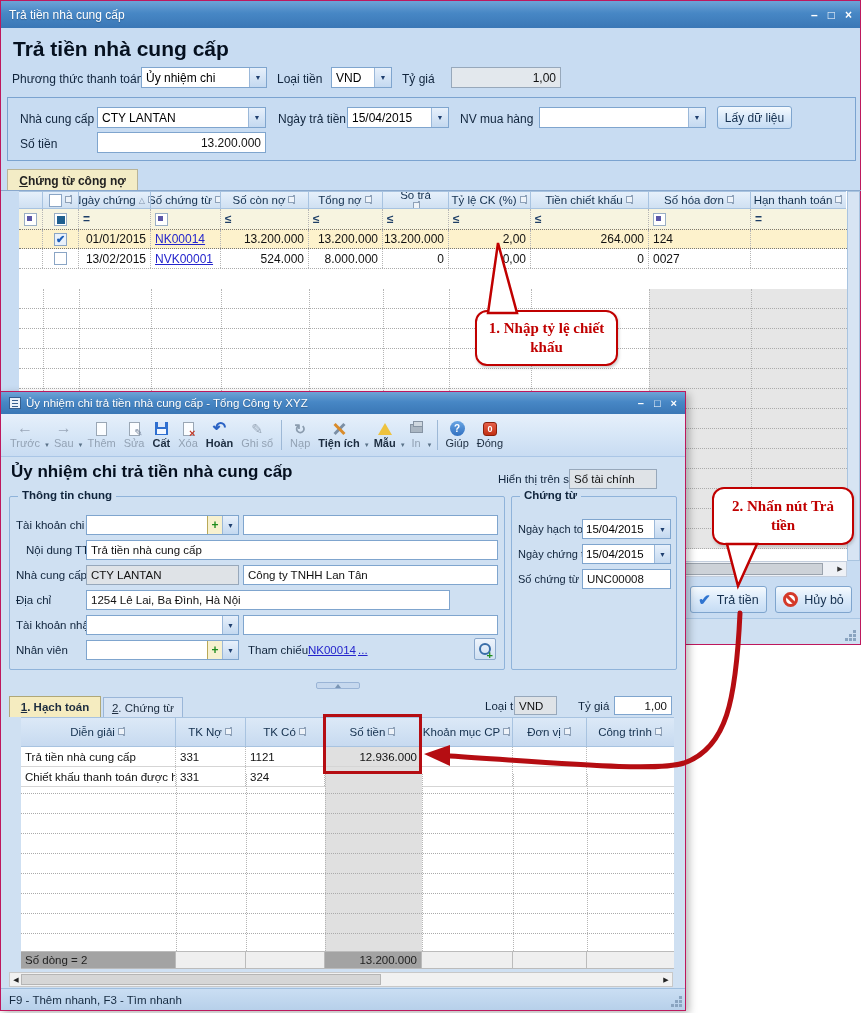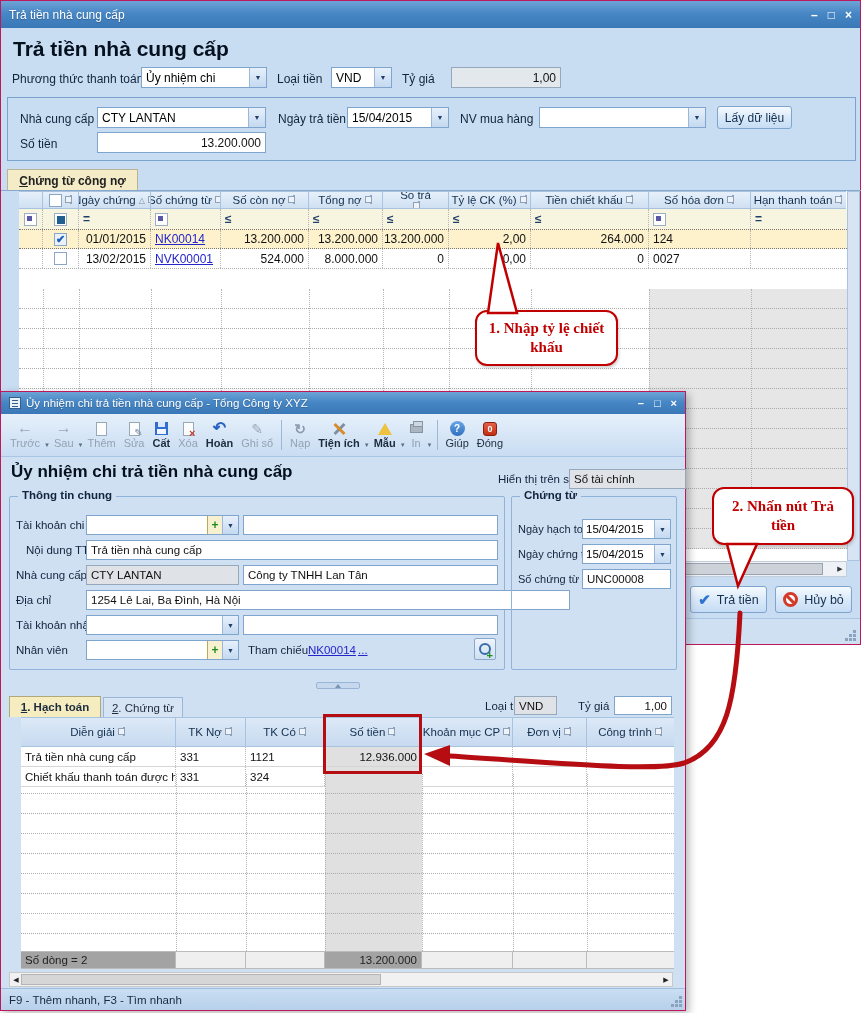--- a/index.html
+++ b/index.html
@@ -464,41 +464,41 @@
       <div class="titem">
           <span class="ic">
             <span class="icon-power">0</span>
           </span>
           <span>Đóng</span>
         </div>
     </div>
 
     <div class="lbl" style="left:10px;top:70px;font-size:17px;font-weight:bold;color:#05101f;">Ủy nhiệm chi trả tiền nhà cung cấp</div>
     <div class="slbl" style="left:497px;top:81px;">Hiển thị trên sổ</div>
-    <div class="sinput disabled" style="left:568px;top:77px;width:117px;">Sổ tài chính</div>
+    <div class="sinput disabled" style="left:568px;top:77px;width:88px;">Sổ tài chính</div>
 
     <div class="group" style="left:8px;top:104px;width:496px;height:174px;">
       <span class="gtitle">Thông tin chung</span>
       <div class="slbl" style="left:6px;top:22px;">Tài khoản chi</div>
       <div class="scombo" style="left:76px;top:18px;width:153px;">
         <span class="val"></span>
           <span class="plusbtn">+</span>
           <span class="caret">▼</span>
       </div>
       <div class="sinput" style="left:233px;top:18px;width:255px;"></div>
 
       <div class="slbl" style="left:16px;top:47px;">Nội dung TT</div>
       <div class="sinput" style="left:76px;top:43px;width:412px;">Trả tiền nhà cung cấp</div>
 
       <div class="slbl" style="left:6px;top:72px;">Nhà cung cấp</div>
       <div class="sinput disabled" style="left:76px;top:68px;width:153px;">CTY LANTAN</div>
       <div class="sinput" style="left:233px;top:68px;width:255px;">Công ty TNHH Lan Tân</div>
 
       <div class="slbl" style="left:6px;top:97px;">Địa chỉ</div>
-      <div class="sinput" style="left:76px;top:93px;width:484px;">1254 Lê Lai, Ba Đình, Hà Nội</div>
+      <div class="sinput" style="left:76px;top:93px;width:364px;">1254 Lê Lai, Ba Đình, Hà Nội</div>
 
       <div class="slbl" style="left:6px;top:122px;">Tài khoản nhận</div>
       <div class="scombo" style="left:76px;top:118px;width:153px;">
         <span class="val"></span>
           <span class="caret">▼</span>
       </div>
       <div class="sinput" style="left:233px;top:118px;width:255px;"></div>
 
       <div class="slbl" style="left:6px;top:147px;">Nhân viên</div>
       <div class="scombo" style="left:76px;top:143px;width:153px;">

